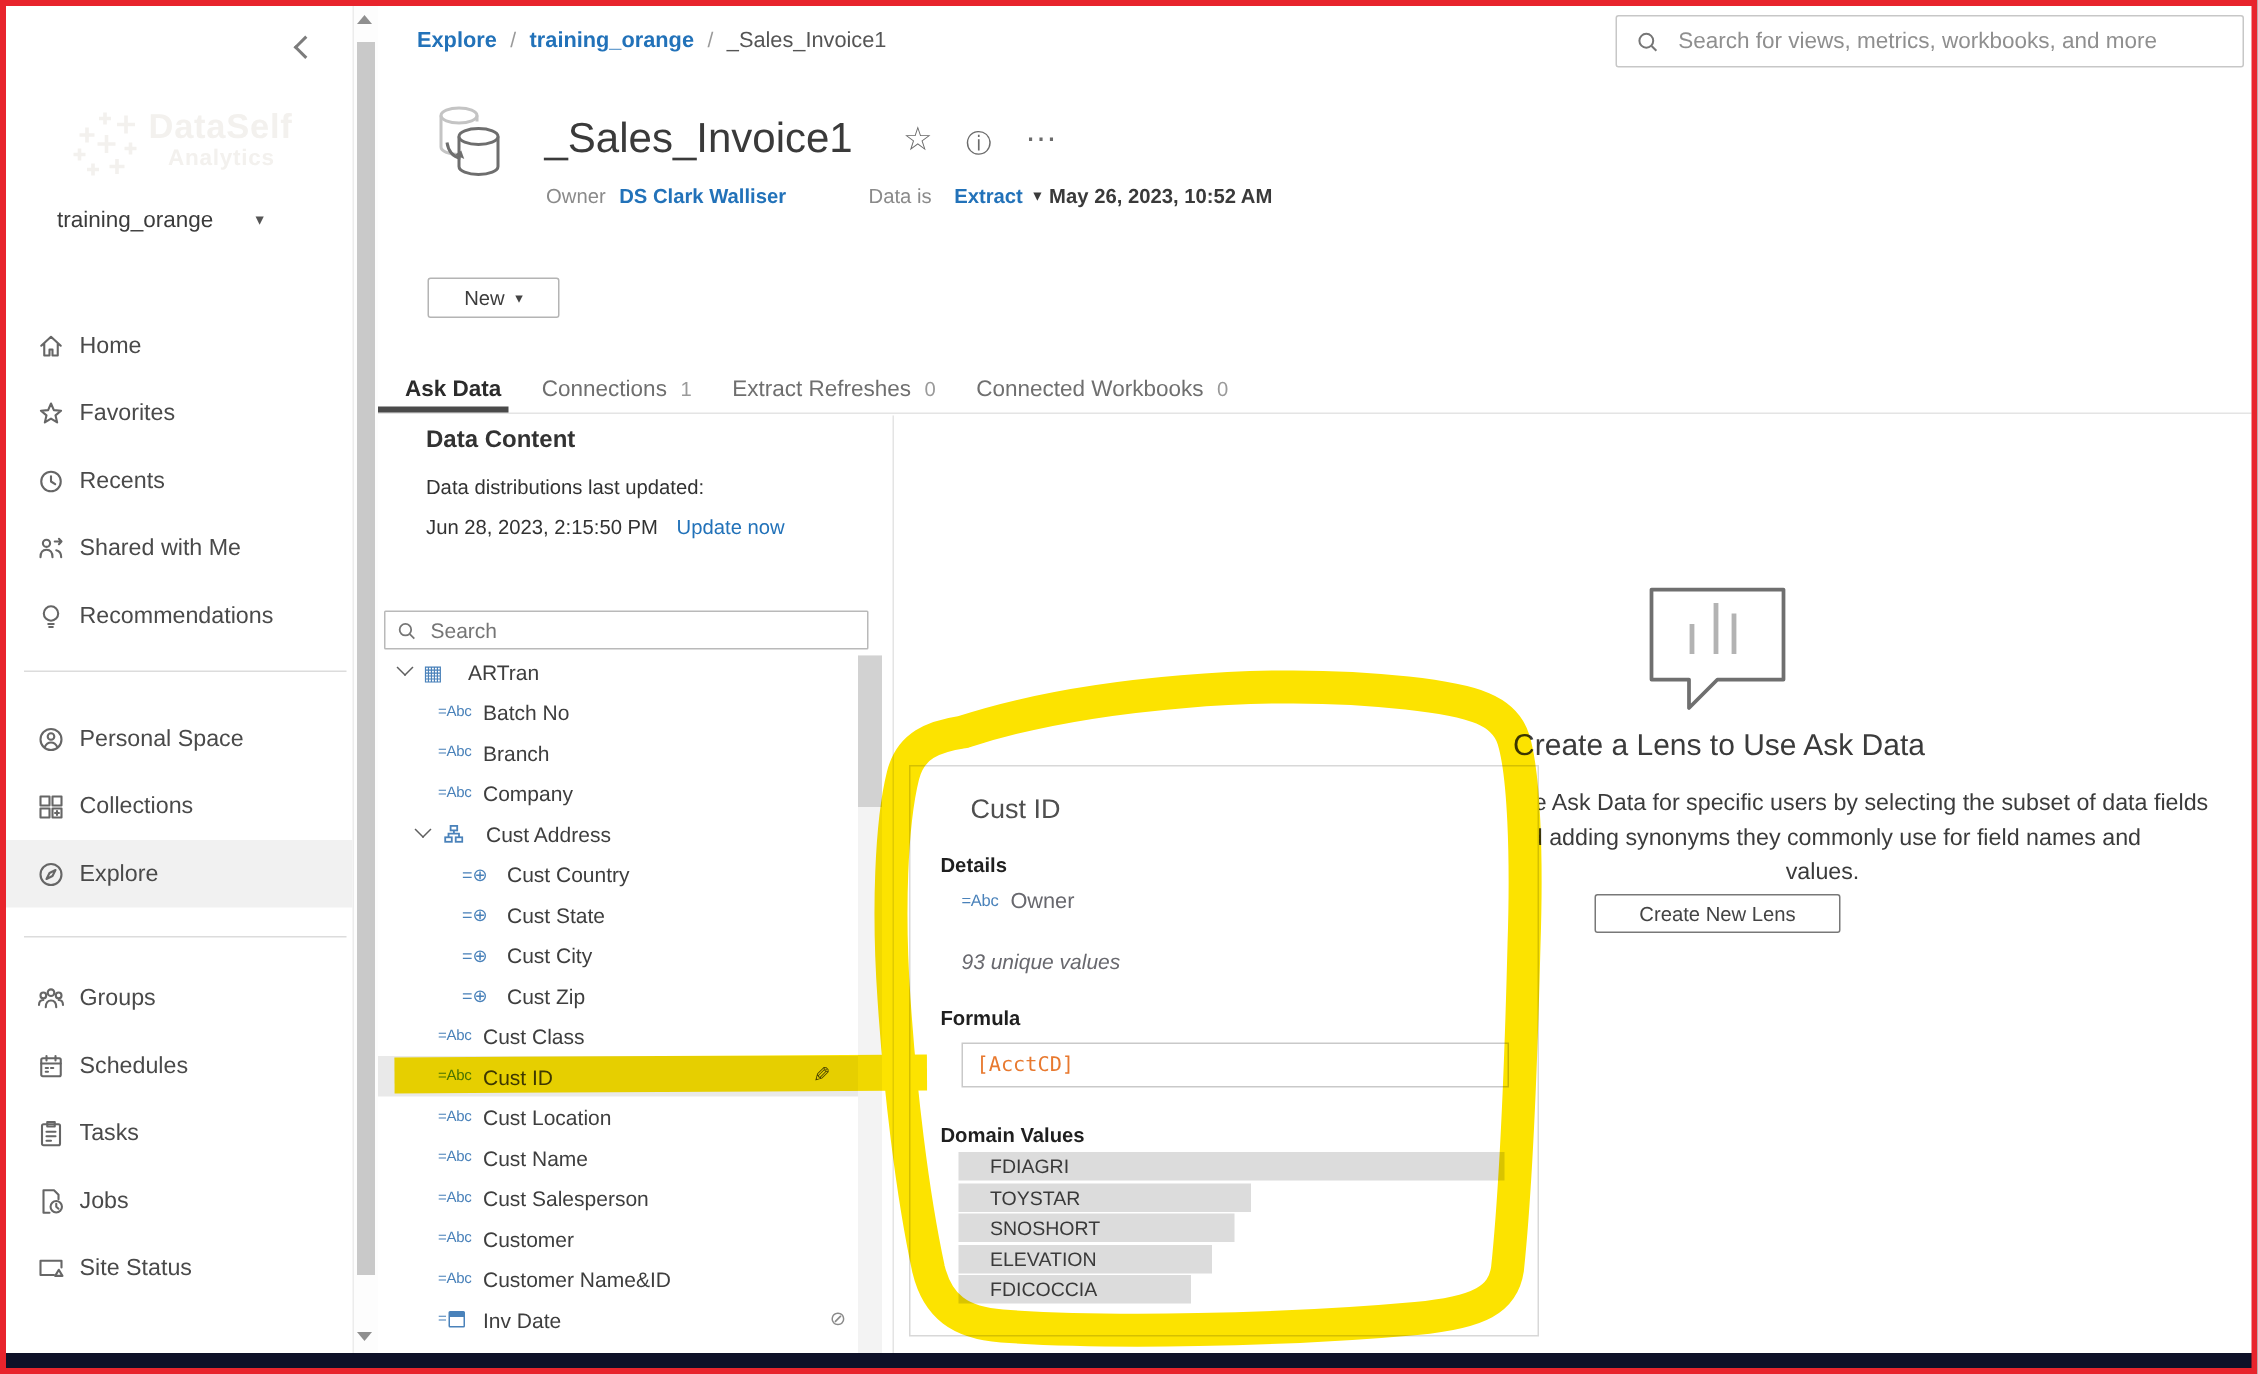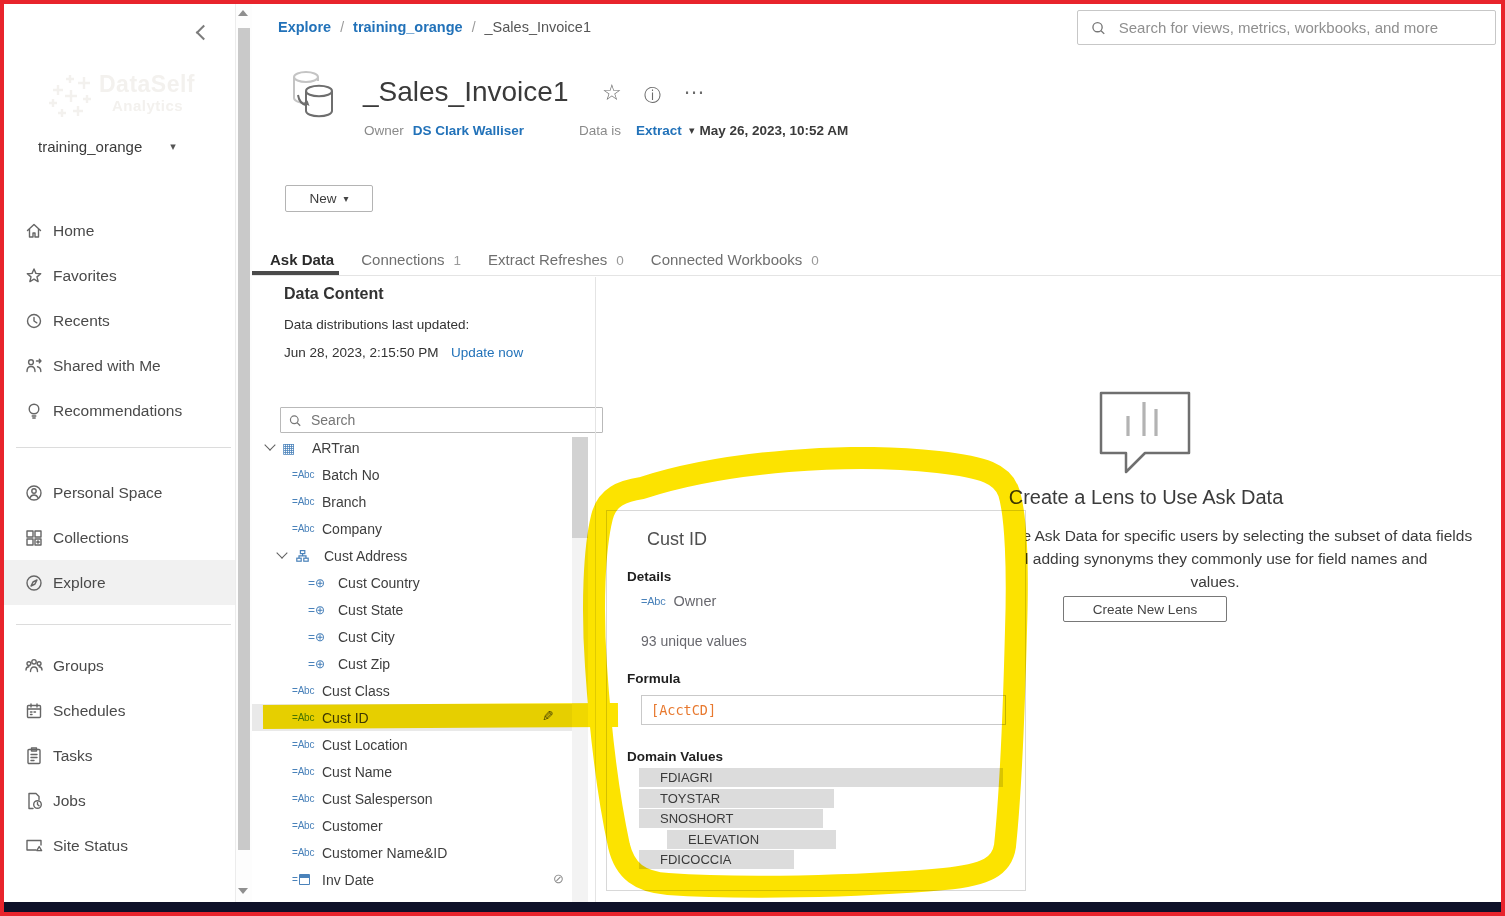--- a/index.html
+++ b/index.html
@@ -300,21 +300,21 @@
   <div class="tab-underline"></div>
   <div class="tab-border"></div>
 
   <div class="abs dc-head" style="left:284px;top:285px;">Data Content</div>
   <div class="abs dc-txt" style="left:284px;top:317px;text-align:right;">Data distributions last updated:</div>
   <div class="abs" style="left:284px;top:343px;">
     <span class="dc-txt">Jun 28, 2023, 2:15:50 PM</span>
     <span class="dc-link" style="margin-left:8px;">Update now</span>
   </div>
 
-  <div class="abs psearch" style="left:280px;top:407px;">
+  <div class="abs psearch" style="left:256px;top:407px;">
     <svg width="15" height="15" viewBox="0 0 20 20">
         <circle cx="9" cy="9" r="5.5" fill="none" stroke="#767676" stroke-width="1.7"></circle>
         <line x1="13.2" y1="13.2" x2="17.5" y2="17.5" stroke="#767676" stroke-width="1.7"></line>
       </svg>
     <input type="text" placeholder="Search" style="">
   </div>
 
   <div class="vdivider"></div>
   <div class="tree-sb"></div>
   <div class="tree-thumb"></div>
@@ -450,29 +450,29 @@
   </div>
   <div class="promo-btn">Create New Lens</div>
 
   <div class="popup">
     <div class="pop-title">Cust ID</div>
     <div class="pop-h" style="top:58px;">Details</div>
     <div class="pop-sub" style="top:82px;display:flex;align-items:center;gap:8px;">
       <span class="ic-abc" style="font-size:11px;">=Abc</span>
       <span>Owner</span>
     </div>
-    <div class="pop-sub" style="top:122px;font-size:14px;">93 unique values</div>
+    <div class="pop-sub" style="top:122px;font-size:14px;font-style:italic;">93 unique values</div>
     <div class="pop-h" style="top:160px;">Formula</div>
     <div class="formula-box">[AcctCD]</div>
     <div class="pop-h" style="top:238px;">Domain Values</div>
     <div class="abs" style="left:32px;top:257px;">
       <div class="dbar" style="width:364px;">FDIAGRI</div>
       <div class="dbar" style="width:195px;">TOYSTAR</div>
       <div class="dbar" style="width:184px;">SNOSHORT</div>
-      <div class="dbar" style="width:169px;margin-left:28px;">ELEVATION</div>
+      <div class="dbar" style="width:169px;">ELEVATION</div>
       <div class="dbar" style="width:155px;">FDICOCCIA</div>
     </div>
   </div>
 
   <svg class="marker" width="1505" height="916" viewBox="0 0 1505 916">
     <path d="M 642 488 C 725 461 850 452 938 462 C 984 467 1003 474 1009 493 C 1016 516 1018 570 1016 630 C 1014 710 1010 798 1005 846 C 1002 866 987 875 944 879 C 856 887 737 889 668 884 C 640 882 625 871 619 846 C 608 795 600 726 596 666 C 592 608 594 549 602 517 C 607 497 622 491 642 488" fill="none" stroke="#FCE300" stroke-width="22" stroke-linecap="round" stroke-linejoin="round"></path>
     <path d="M 263 717 L 618 715" fill="none" stroke="#FCE300" stroke-width="24" stroke-linecap="butt"></path>
   </svg>
 
   <div class="bottom-bar"></div>

